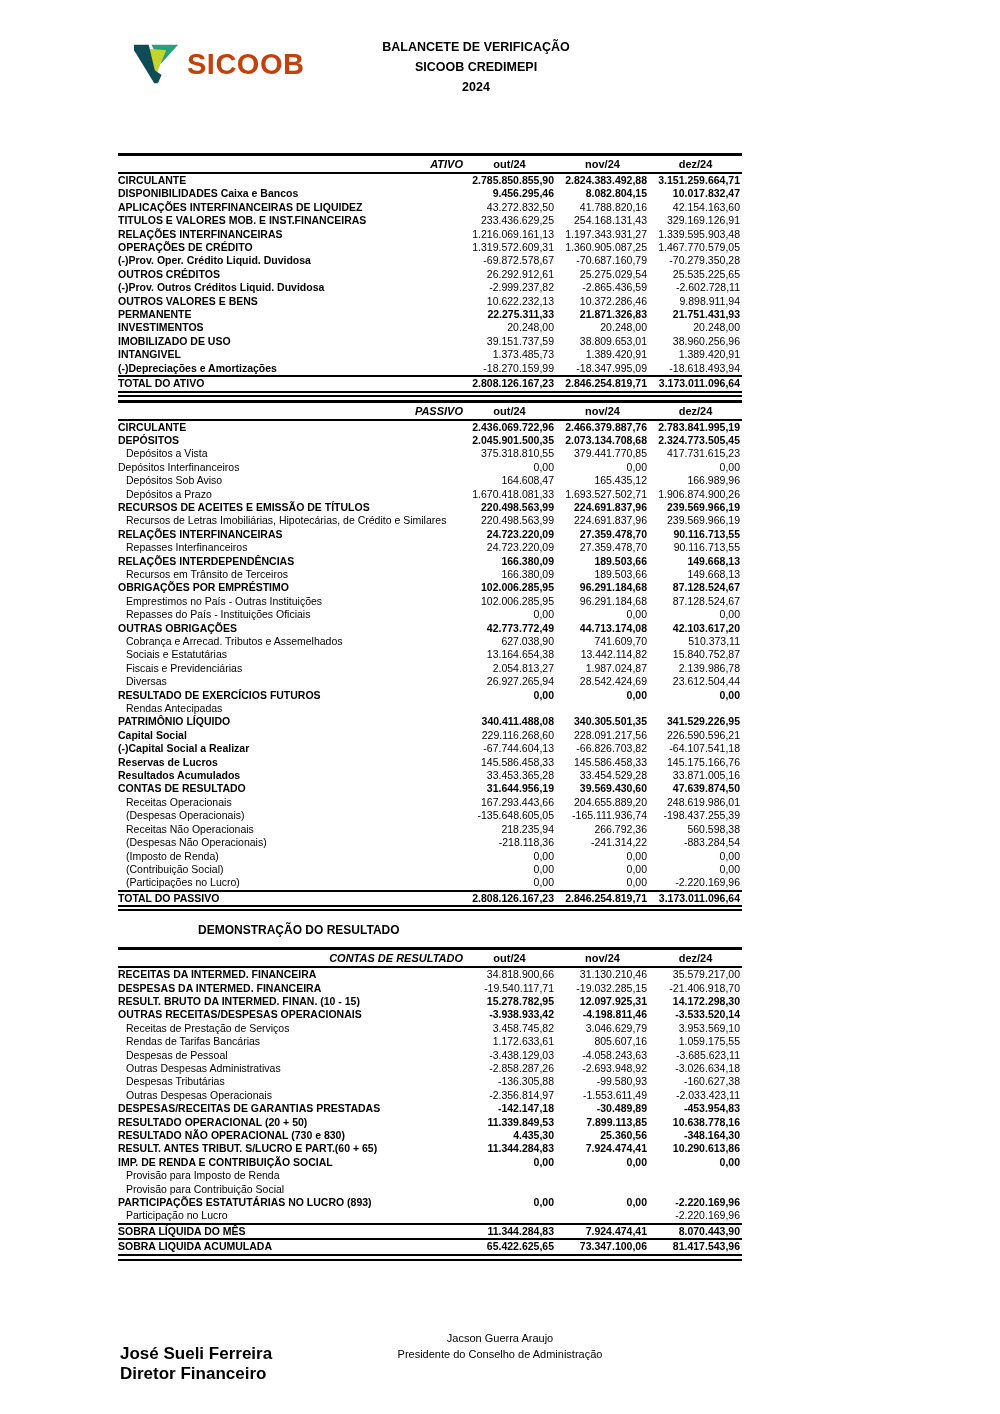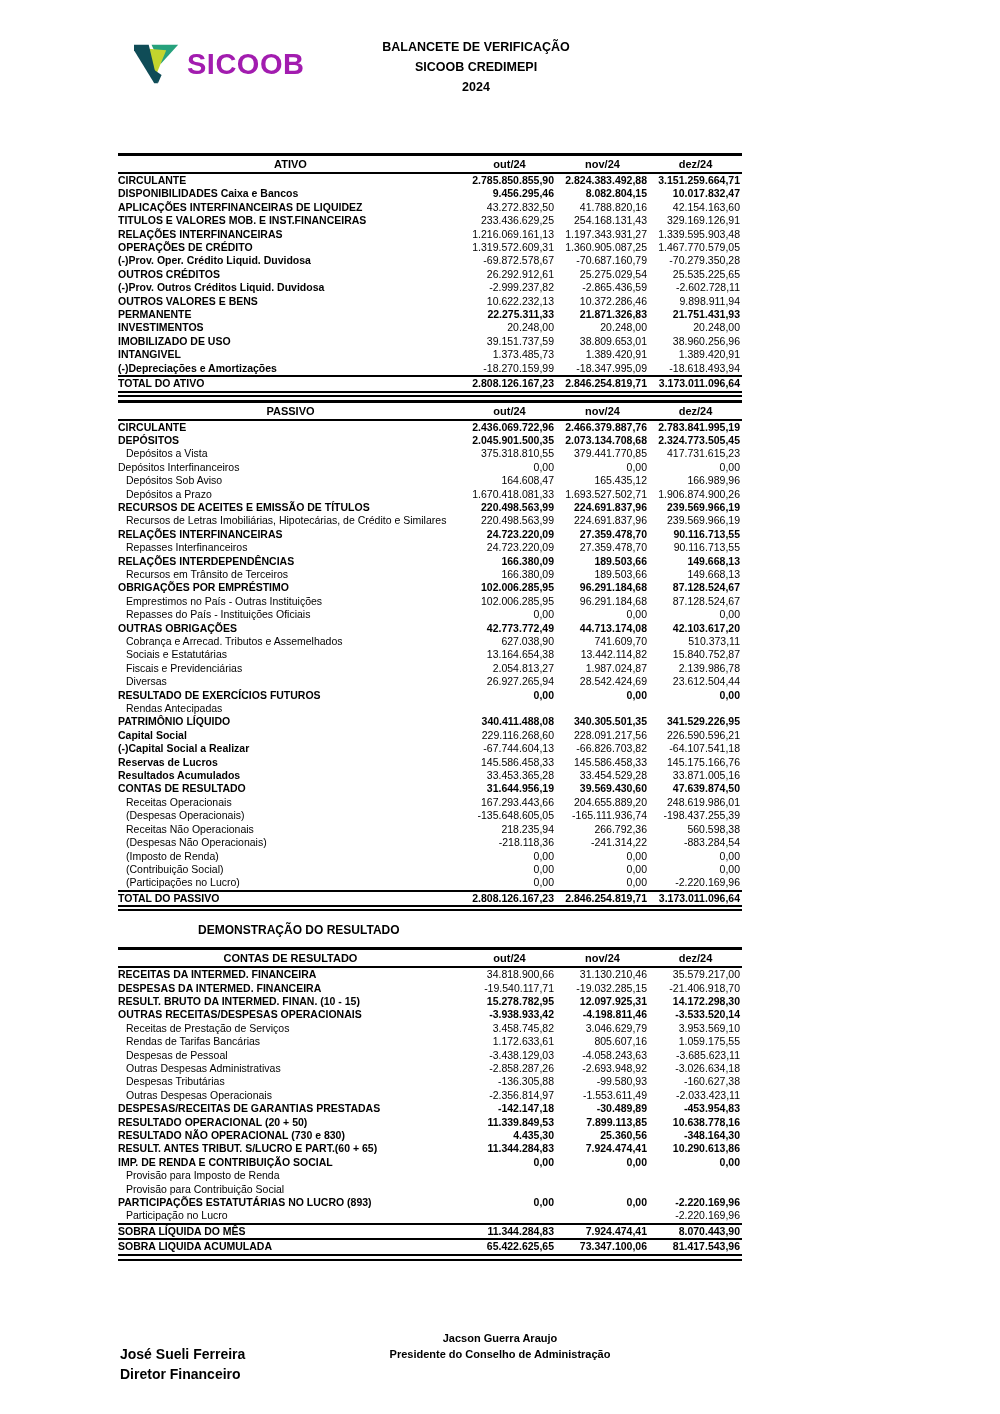--- a/index.html
+++ b/index.html
@@ -13,51 +13,51 @@
   .titles { position:absolute; top:37px; left:0; width:952px; text-align:center;
             font-weight:bold; font-size:12.5px; line-height:20px; }
 
   .content { position:absolute; top:153px; left:118px; width:624px; }
 
   table { width:624px; border-collapse:collapse; table-layout:fixed;
           font-size:10.5px; border-top:3px solid #000; }
   col.c-lbl { width:345px; } col.c-val { width:93px; }
   th, td { padding:0; line-height:13.4px; white-space:nowrap; overflow:visible; }
   thead th { border-bottom:2.5px solid #000; line-height:16px; font-size:11px; }
-  thead th.lbl { text-align:center; }
+  thead th.lbl { text-align:right;font-style:italic; }
   thead th.col { text-align:center; }
   td.lbl { text-align:left; }
   td.val { text-align:right; padding-right:2px; }
   .b { font-weight:bold; }
   .ind { padding-left:8px; }
   tr.total td { border-top:2px solid #000; border-bottom:6px double #000; }
   tr.subtop td { border-top:2px solid #000;margin-top:27px; }
   tr.final td { border-top:2.5px solid #000; border-bottom:7px double #000; }
 
   #tbl-passivo { margin-top:3px; }
   .dre-title { margin:12px 0 10px 80px; font-weight:bold; font-size:12px; }
 
   .sig-left { position:absolute; left:120px; top:1344px; font-weight:bold;
-              font-size:14px; line-height:20px; }
+              font-size:17px; line-height:20px; }
   .sig-center { position:absolute; left:300px; top:1330px; width:400px; text-align:center;
-                font-weight:bold; font-size:11px; line-height:16px; }
+                font-weight:normal; font-size:11px; line-height:16px; }
 </style>
 </head>
 <body>
 
 <div class="page">
 
   <div class="logo">
     <svg width="46" height="40" viewBox="0 0 50 42">
       <polygon points="19,0 48,0 29,21" fill="#26a17c"></polygon>
       <polygon points="9,4 35,6 24,33" fill="#c3d42d"></polygon>
       <polygon points="0,0 16,0 26,42 22,42 0,6" fill="#0f4c57"></polygon>
       <polygon points="17,24 26,42 30,33" fill="#0f4c57"></polygon>
     </svg>
-    <span class="logo-text" style="color:#a21caf;">SICOOB</span>
+    <span class="logo-text" style="color:#c2410c;">SICOOB</span>
   </div>
 
   <div class="titles">
     <div>BALANCETE DE VERIFICAÇÃO</div>
     <div>SICOOB CREDIMEPI</div>
     <div>2024</div>
   </div>
 
   <div class="content">
     <table id="tbl-ativo">

